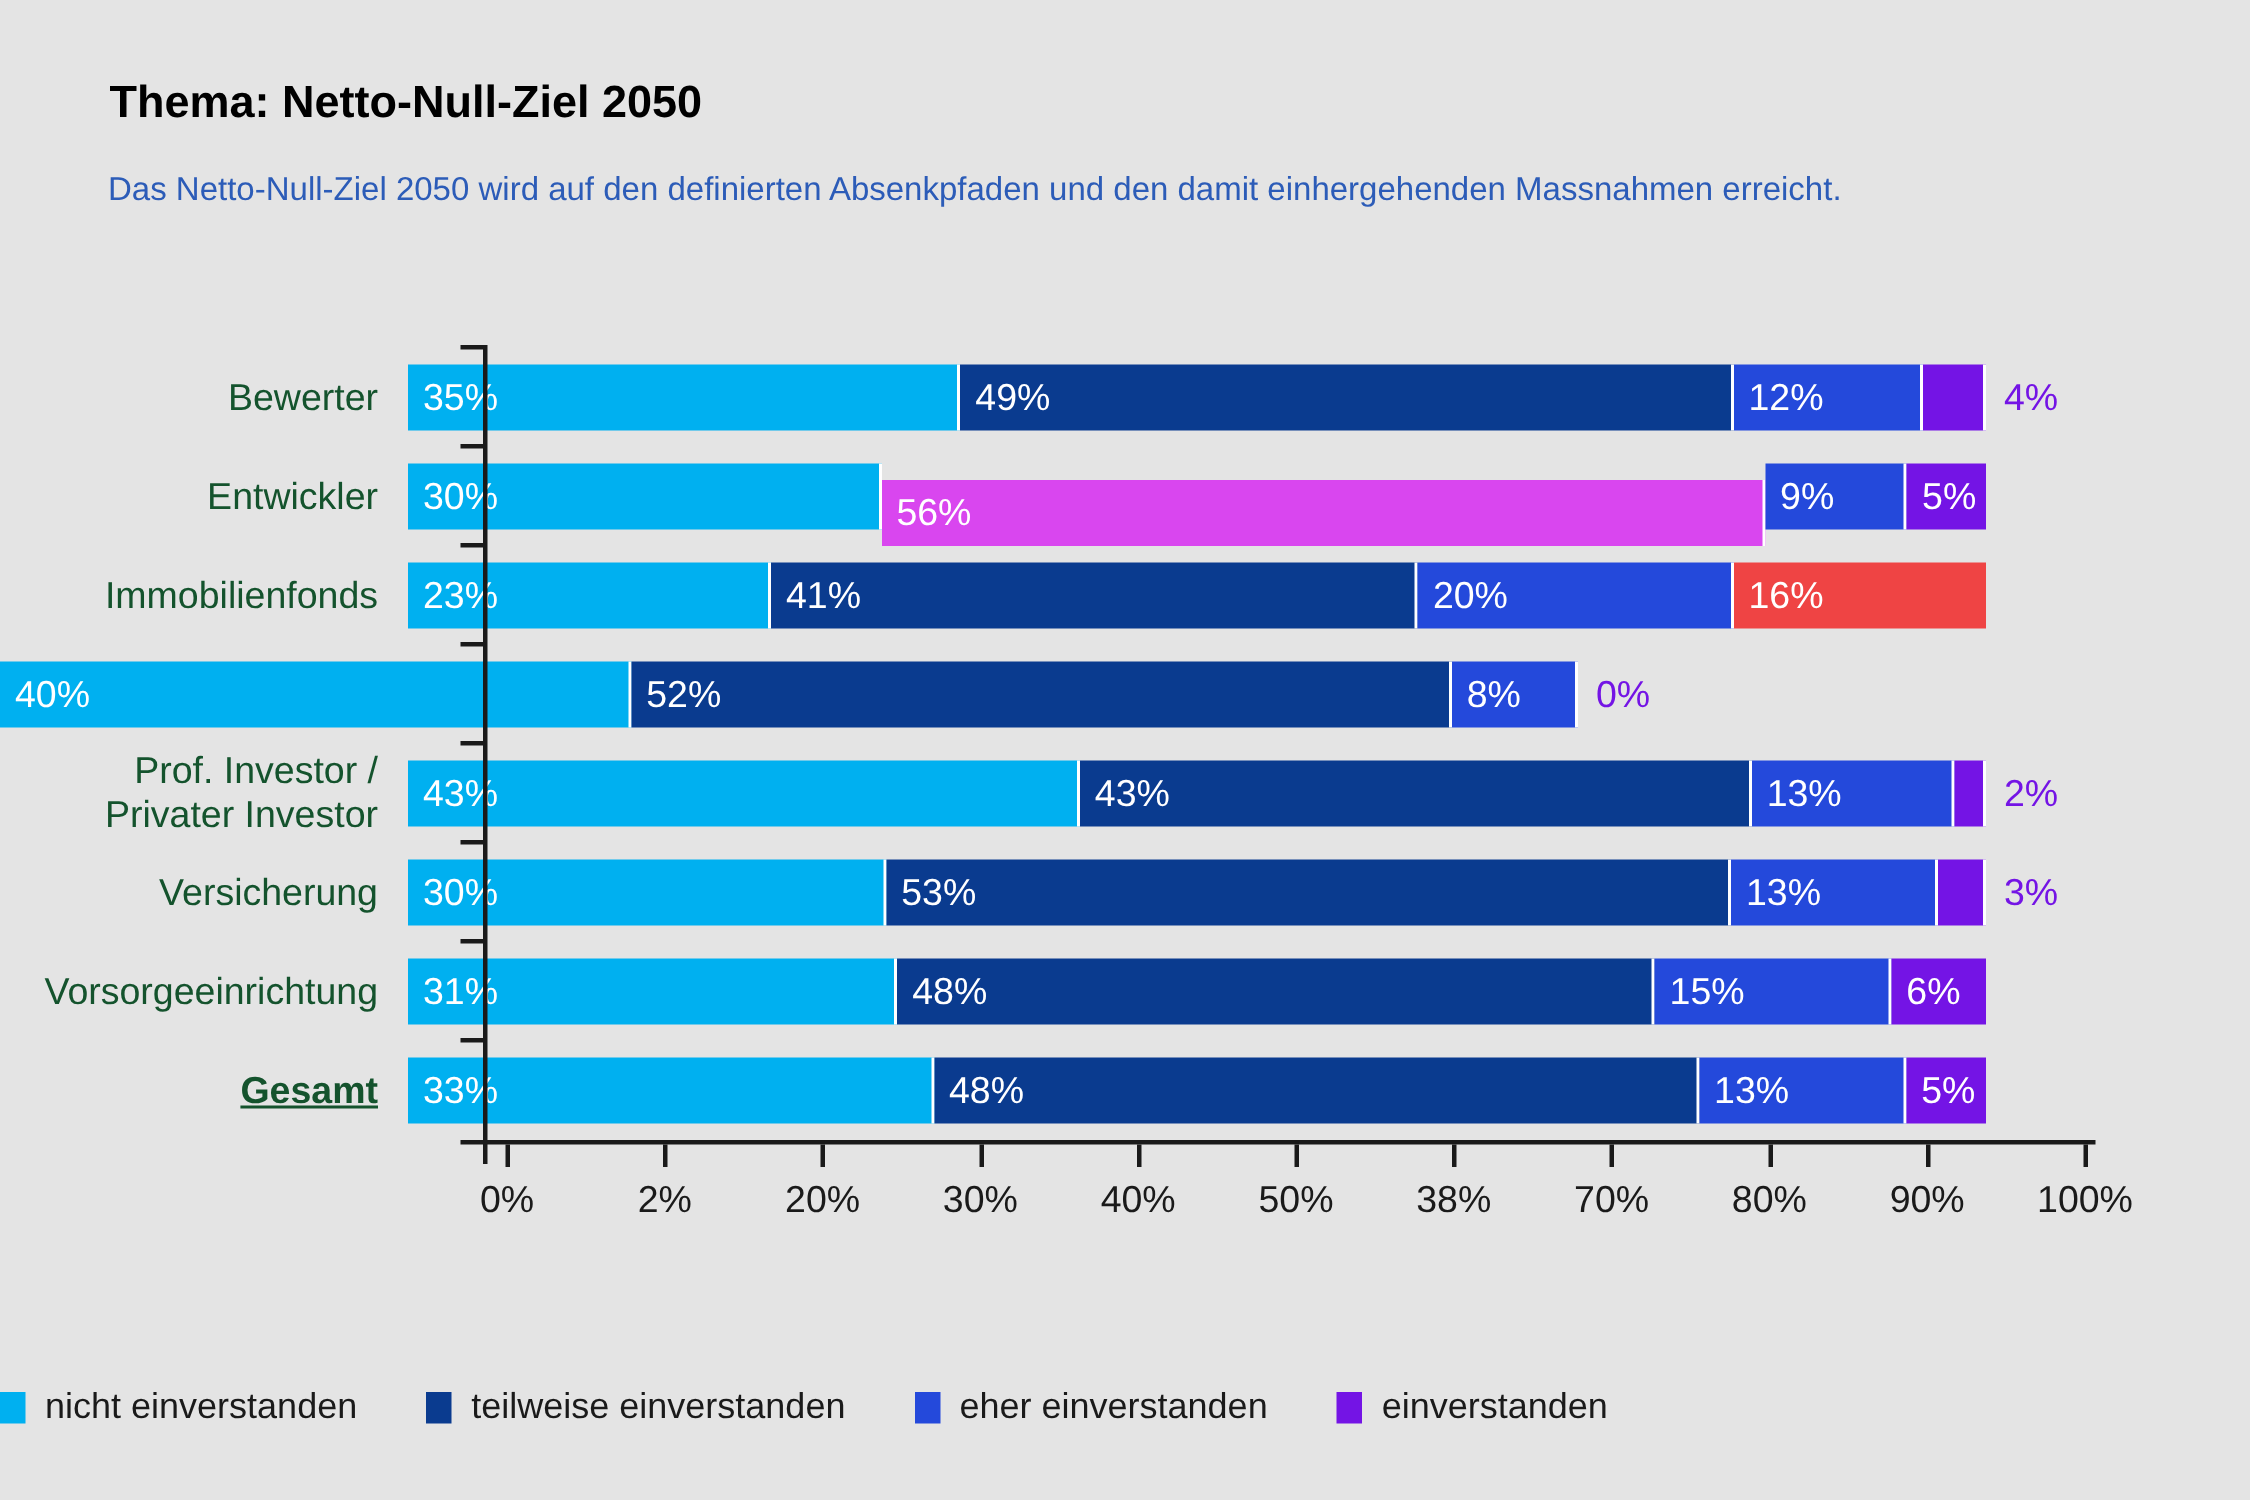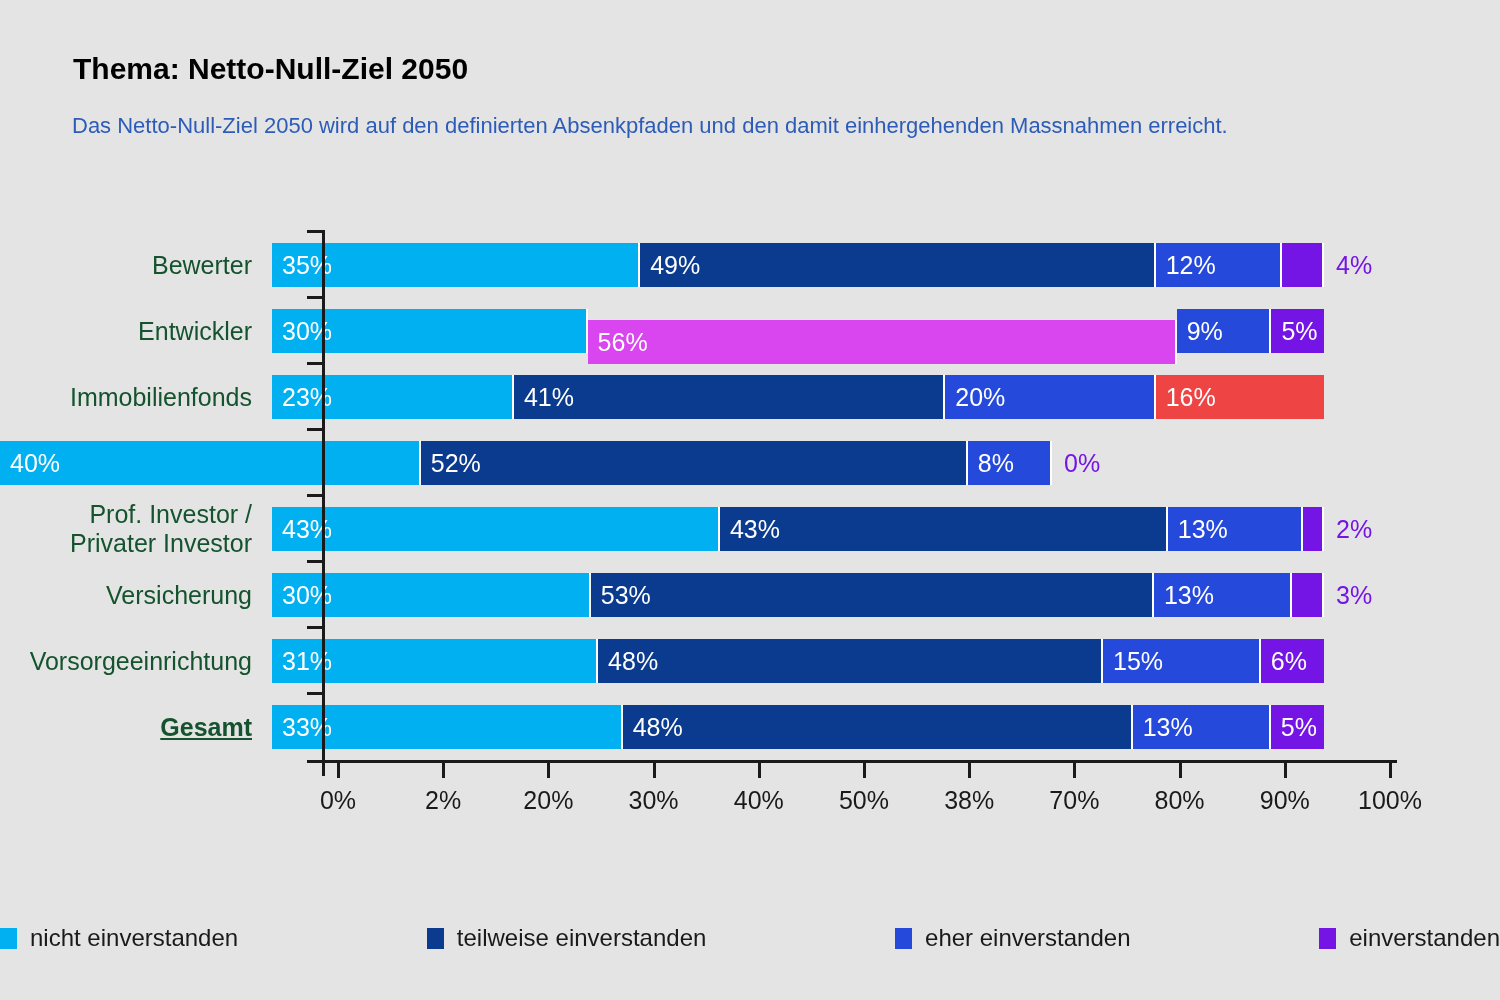--- a/index.html
+++ b/index.html
@@ -59,21 +59,21 @@
   .y-tick { position: absolute; left: 307px; width: 16px; height: 3px; background: #1a1a1a; }
   .x-tick { position: absolute; top: 531px; width: 3px; height: 15px; background: #1a1a1a; }
   .x-label {
     position: absolute; top: 554px; width: 120px; margin-left: -60px;
     text-align: center; font-size: 25px; color: #1a1a1a;
   }
 
   
   .legend {
     position: absolute; left: 0; top: 692px; width: 1500px;
-    display: flex; justify-content: space-between; align-items: center; gap: 46px;
+    display: flex; justify-content: flex-start; align-items: center; gap: 46px;
   }
   .legend-item { display: flex; align-items: center; gap: 13px; }
   .legend-swatch { width: 17px; height: 21px; }
   .legend-label { font-size: 24px; color: #1a1a1a; }
 </style>
 </head>
 <body>
 
 <div class="page">
   <h1 class="title">Thema: Netto-Null-Ziel 2050</h1>

